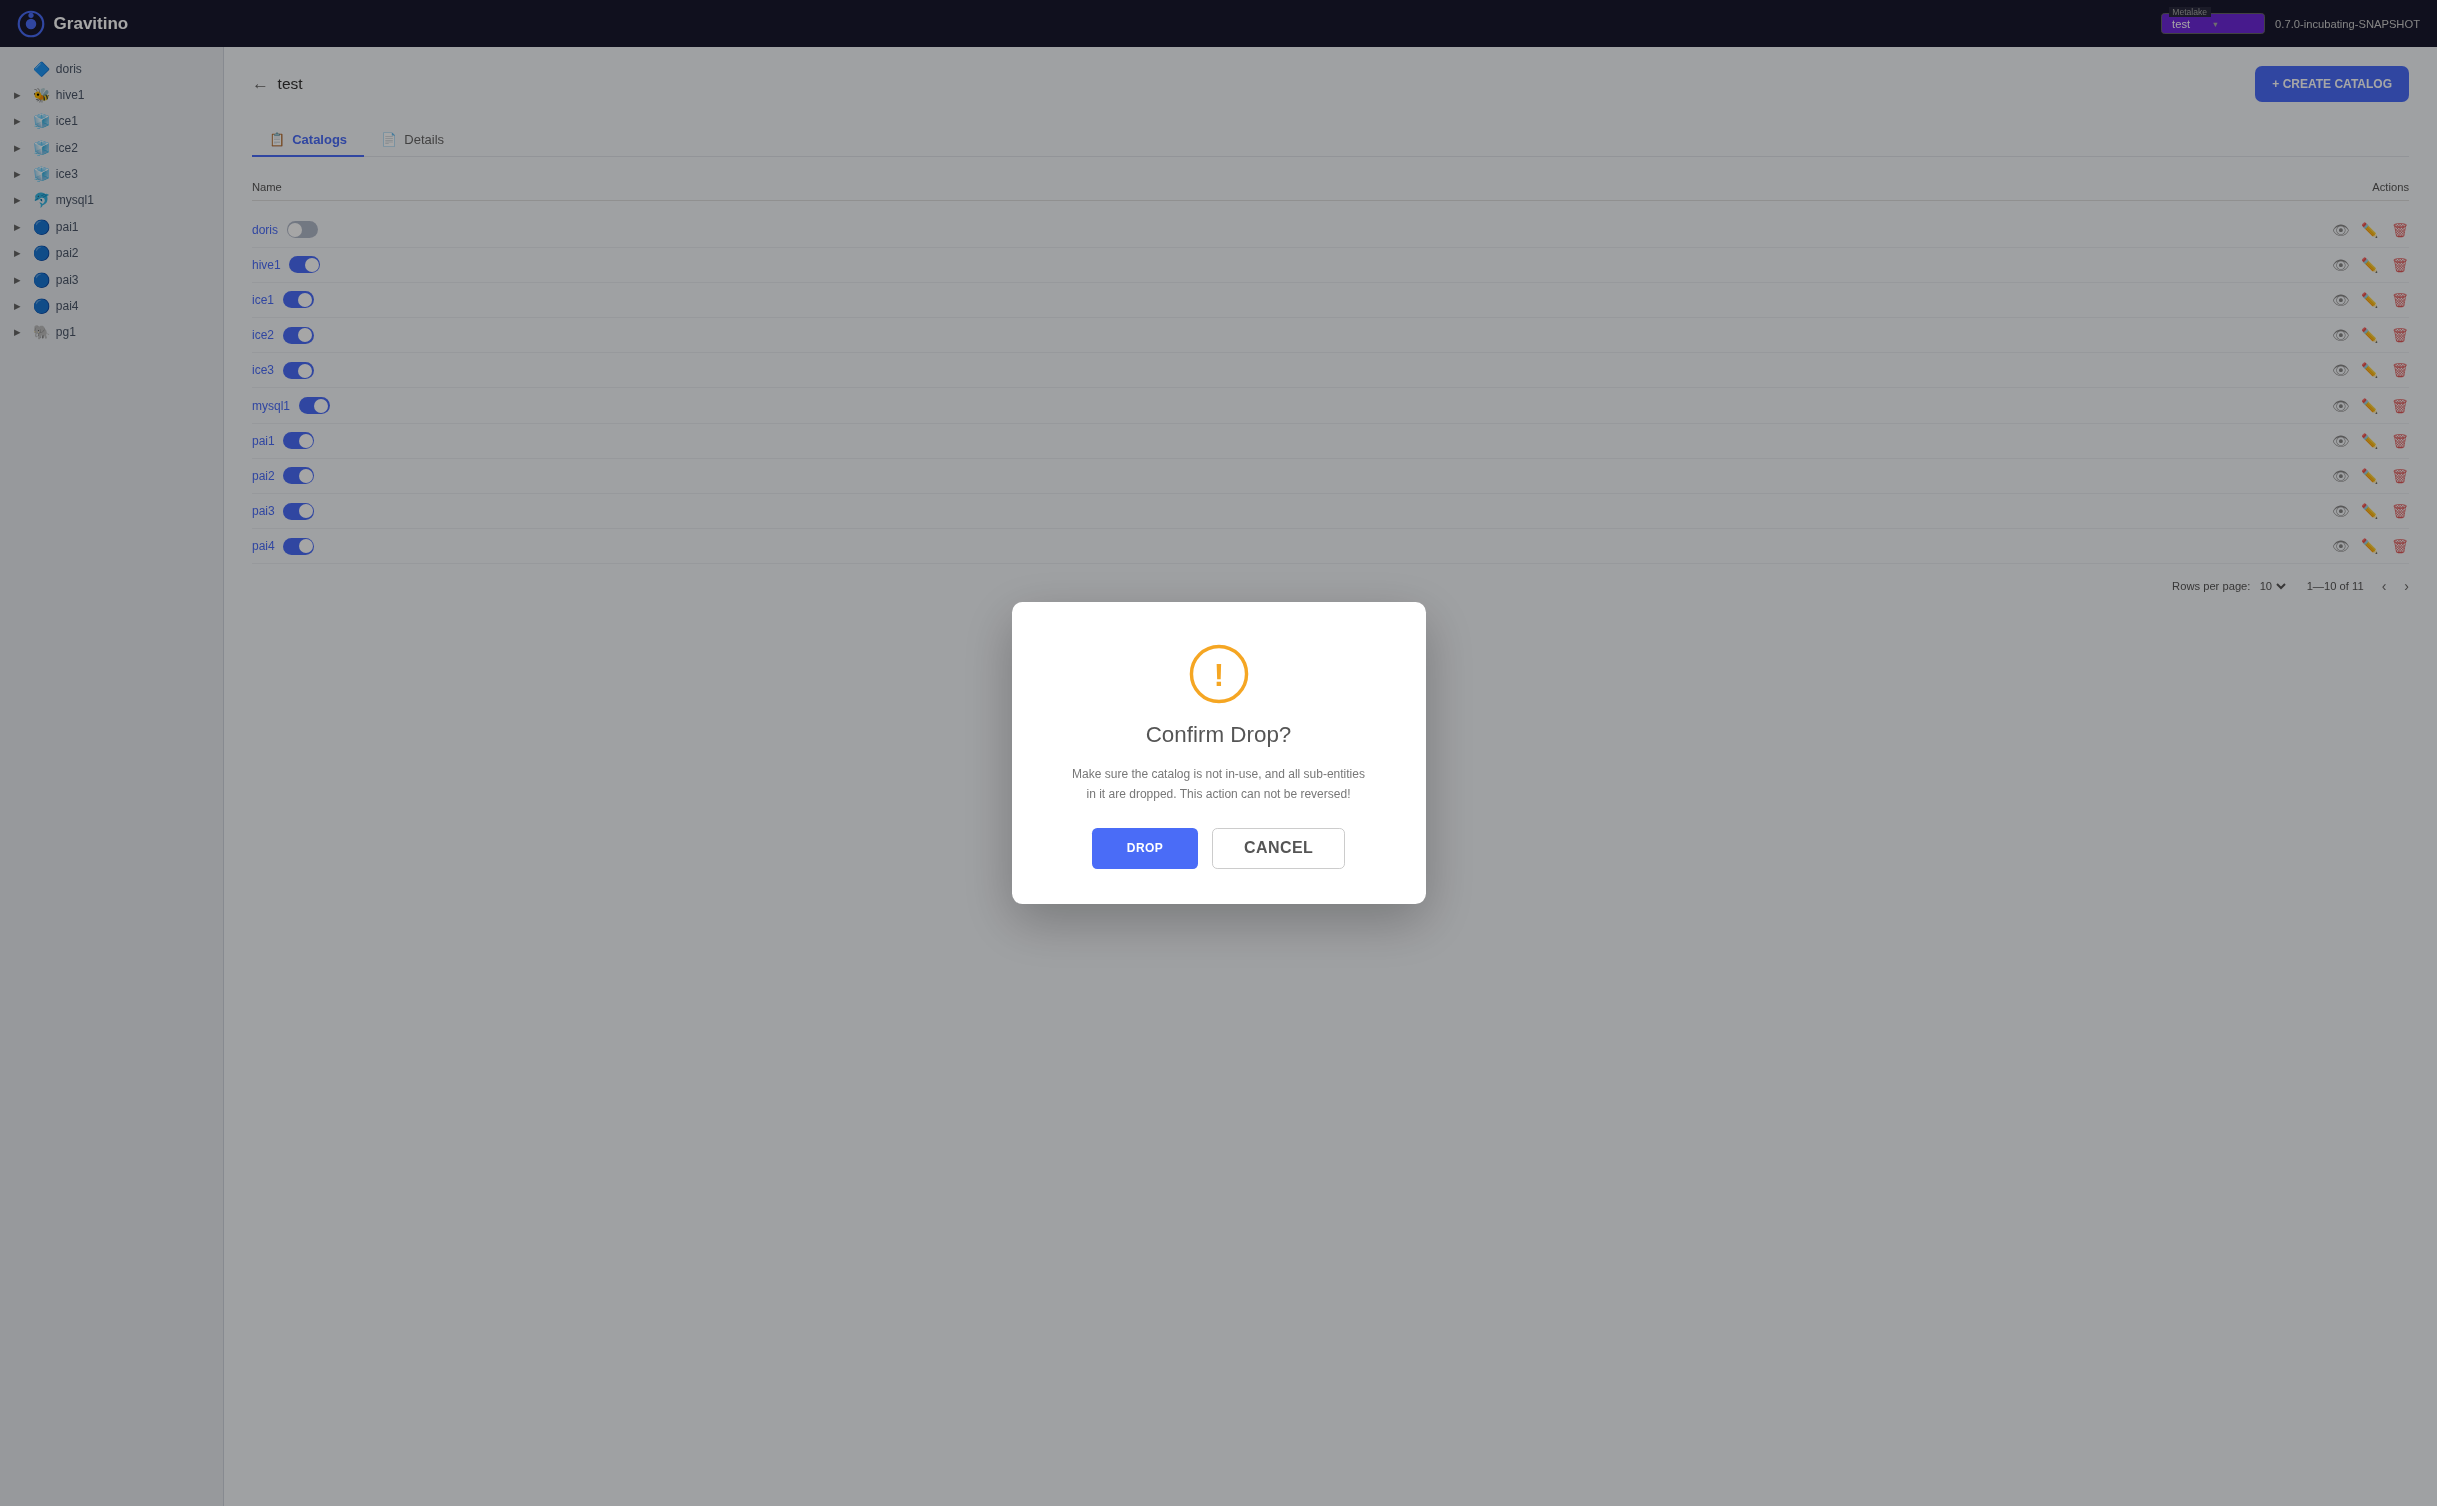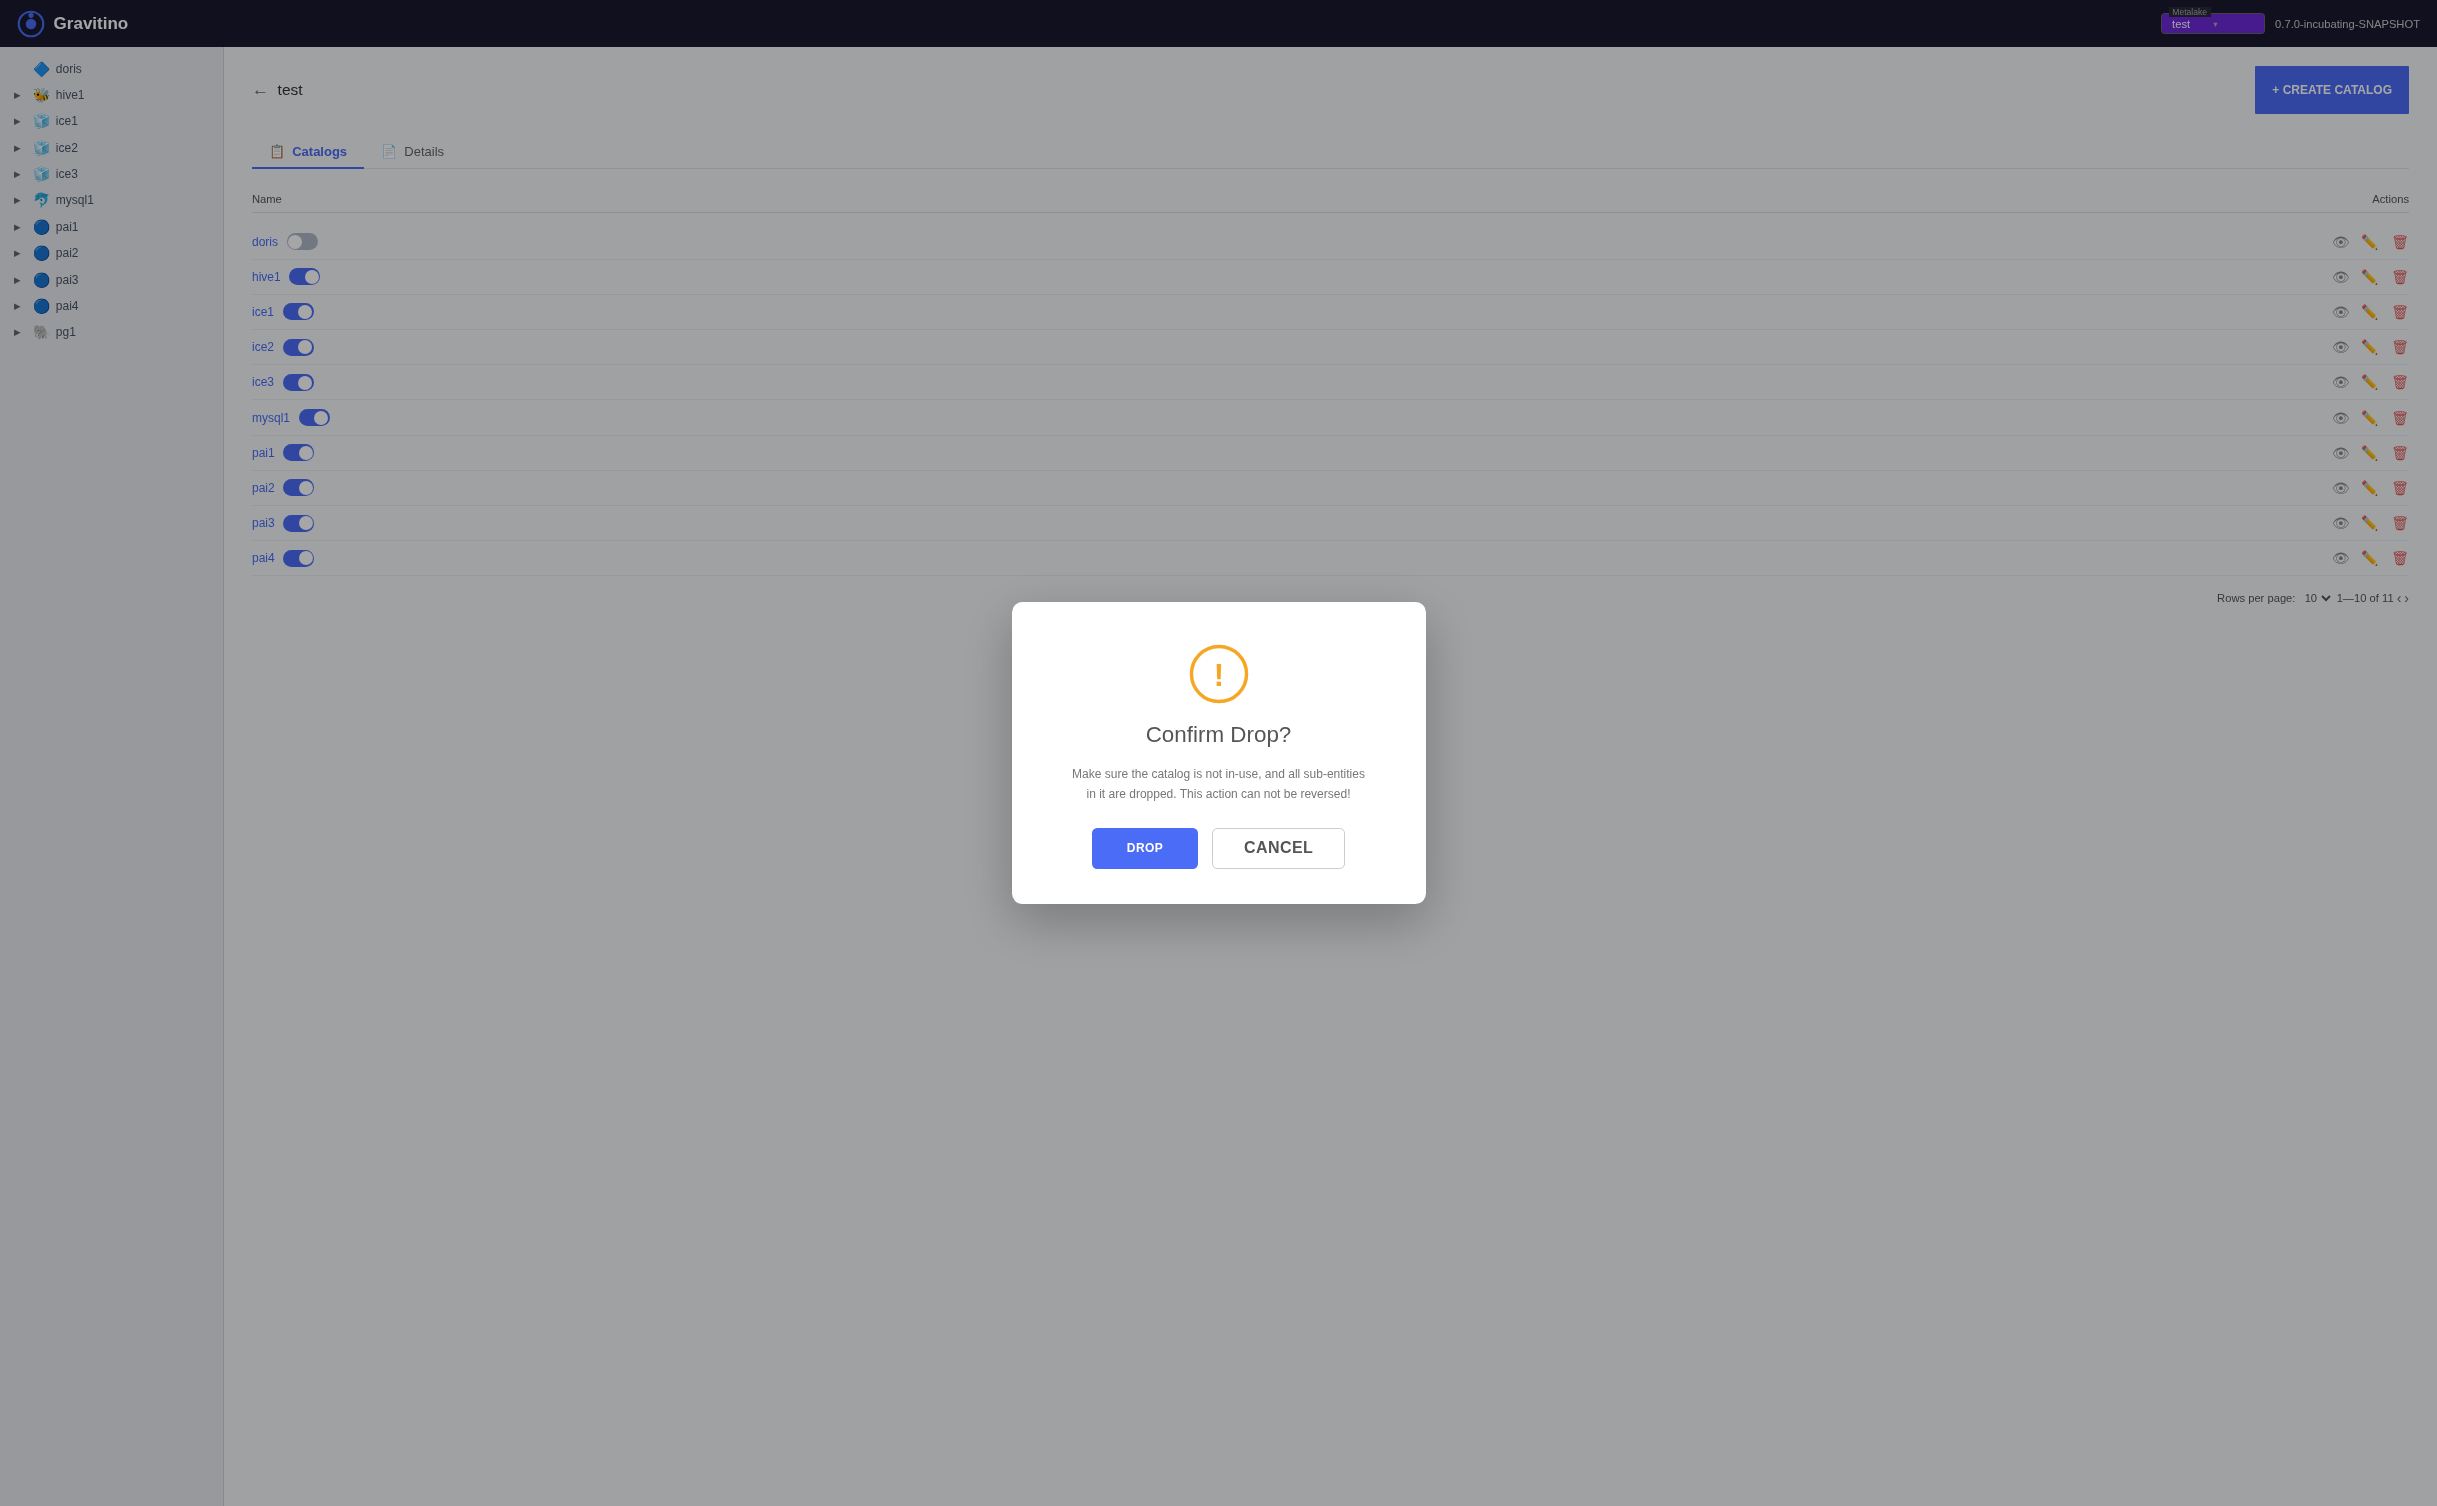--- a/index.html
+++ b/index.html
@@ -116,22 +116,22 @@
       align-items: center;
       gap: 8.6px;
       font-size: 15.5px;
       color: #333;
     }
     .back-arrow { color: #666; cursor: pointer; font-size: 17px; }
     .create-catalog-btn {
       background: #4a6cf7;
       color: #fff;
       border: none;
-      border-radius: 1px;
-      padding: 17px 17px;
+      border-radius: 7px;
+      padding: 11px 17px;
       font-size: 12px;
       font-weight: 600;
       cursor: pointer;
       display: flex;
       align-items: center;
       gap: 7px;
     }
 
     
     .tabs {
@@ -208,21 +208,21 @@
       transition: left 0.2s;
     }
     .toggle-track.on .toggle-thumb { left: 15.5px; }
     .toggle-track.off .toggle-thumb { left: 1.7px; }
 
     
     .pagination {
       display: flex;
       justify-content: flex-end;
       align-items: center;
-      gap: 3px;
+      gap: 18px;
       margin-top: 14px;
       font-size: 11.2px;
       color: #555;
     }
     .pagination-btn { cursor: pointer; color: #666; font-size: 14px; }
     .rows-per-page { display: flex; align-items: center; gap: 5.2px; }
     .rows-select { border: none; background: transparent; font-size: 11.2px; color: #555; cursor: pointer; }
 
     
     .overlay {

